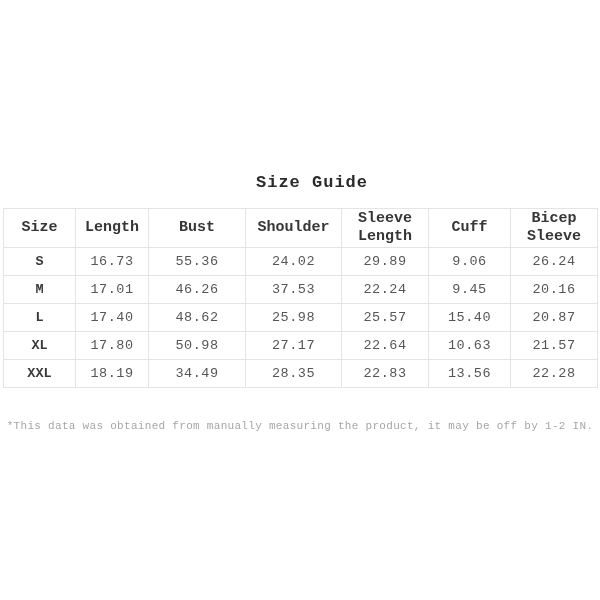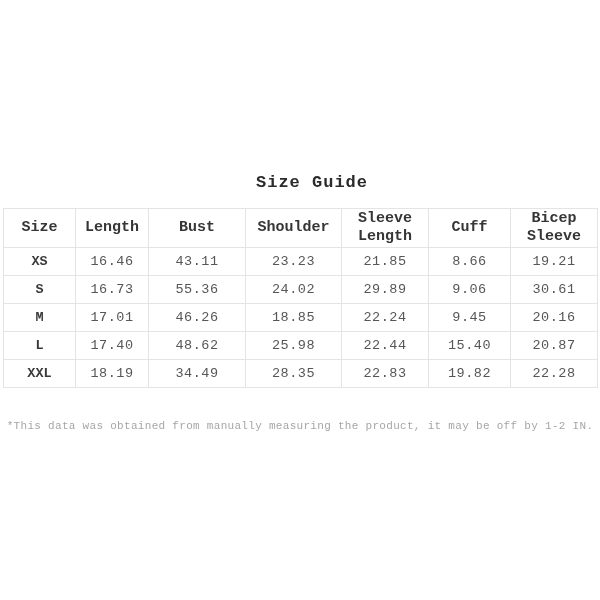--- a/index.html
+++ b/index.html
@@ -103,62 +103,62 @@
         <th>Length</th>
         <th>Bust</th>
         <th>Shoulder</th>
         <th>Sleeve Length</th>
         <th>Cuff</th>
         <th>Bicep Sleeve</th>
       </tr>
     </thead>
     <tbody>
       <tr>
-        <td class="size-cell">XS</td>
-        <td>16.46</td>
-        <td>43.11</td>
-        <td>23.23</td>
-        <td>21.85</td>
-        <td>8.66</td>
-        <td>19.21</td>
-      </tr>
-      <tr>
         <td class="size-cell">S</td>
         <td>16.73</td>
         <td>55.36</td>
         <td>24.02</td>
         <td>29.89</td>
         <td>9.06</td>
-        <td>30.61</td>
+        <td>26.24</td>
       </tr>
       <tr>
         <td class="size-cell">M</td>
         <td>17.01</td>
         <td>46.26</td>
-        <td>18.85</td>
+        <td>37.53</td>
         <td>22.24</td>
         <td>9.45</td>
         <td>20.16</td>
       </tr>
       <tr>
         <td class="size-cell">L</td>
         <td>17.40</td>
         <td>48.62</td>
         <td>25.98</td>
-        <td>22.44</td>
+        <td>25.57</td>
         <td>15.40</td>
         <td>20.87</td>
+      </tr>
+      <tr>
+        <td class="size-cell">XL</td>
+        <td>17.80</td>
+        <td>50.98</td>
+        <td>27.17</td>
+        <td>22.64</td>
+        <td>10.63</td>
+        <td>21.57</td>
       </tr>
       <tr>
         <td class="size-cell">XXL</td>
         <td>18.19</td>
         <td>34.49</td>
         <td>28.35</td>
         <td>22.83</td>
-        <td>19.82</td>
+        <td>13.56</td>
         <td>22.28</td>
       </tr>
     </tbody>
   </table>
 
   <p class="footnote">*This data was obtained from manually measuring the product, it may be off by 1-2 IN.</p>
 
 </div>
 
 </body></html>

